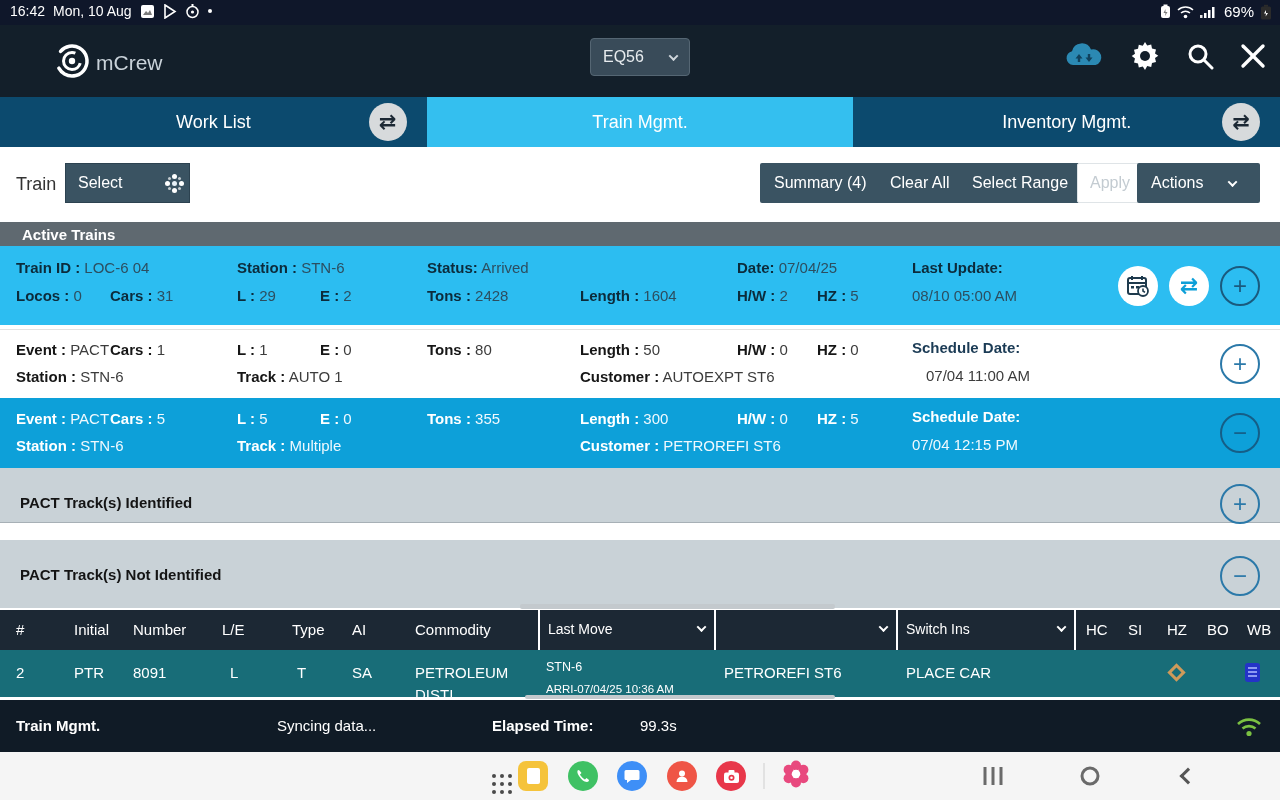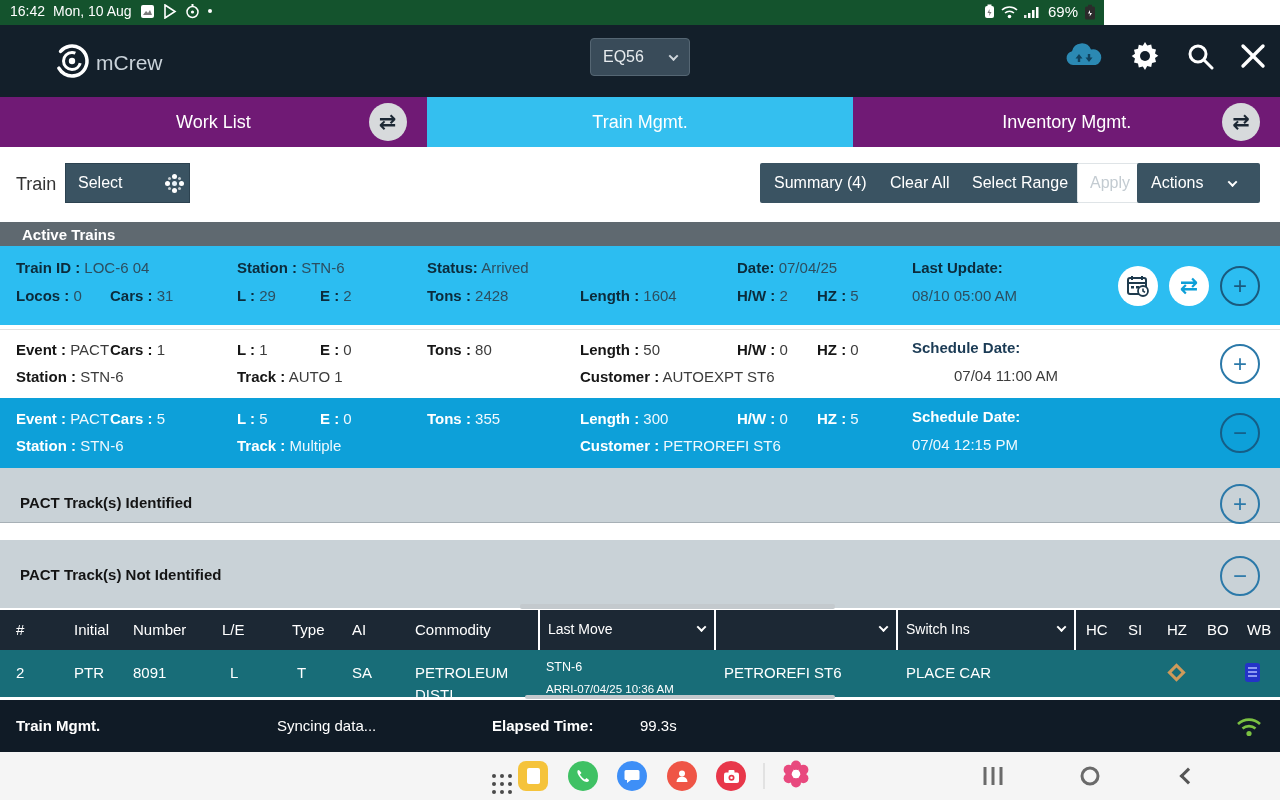--- a/index.html
+++ b/index.html
@@ -1,37 +1,37 @@
 <!DOCTYPE html>
 <html><head>
 <meta charset="utf-8">
 <style>
   * { margin:0; padding:0; box-sizing:border-box; }
   html,body { background:#000; }
   body { font-family:"Liberation Sans","DejaVu Sans",sans-serif; }
   .screen { position:relative; width:1280px; height:800px; overflow:hidden; background:#fff; }
 
   
-  .status-bar { position:absolute; left:0; top:0; width:1104px; height:25px; background:#14532d; color:#fff; }
+  .status-bar { position:absolute; left:0; top:0; width:1280px; height:25px; background:#0f172a; color:#fff; }
   .status-bar .left { position:absolute; left:10px; top:3px; display:flex; align-items:center; gap:8px; font-size:14px; }
   .status-bar .right { position:absolute; right:8px; top:3px; display:flex; align-items:center; gap:6px; font-size:14px; }
   .sb-ico { display:inline-flex; align-items:center; }
 
   
   .app-header { position:absolute; left:0; top:25px; width:1280px; height:72px; background:#131f2a; }
   .logo-wrap { position:absolute; left:52px; top:16px; display:flex; align-items:center; gap:4px; }
   .app-name { color:#c9d2d9; font-size:21px; }
   .eq-select { position:absolute; left:590px; top:13px; width:100px; height:38px; background:#394b59; border:1px solid #55播66; border:1px solid #556673; border-radius:4px; color:#e8ecef; font-size:16px; display:flex; align-items:center; justify-content:space-between; padding:0 12px; cursor:pointer; }
   .hdr-icons { position:absolute; right:14px; top:16px; display:flex; align-items:center; gap:26px; }
   .chev { display:inline-block; width:7px; height:7px; border-right:2px solid currentColor; border-bottom:2px solid currentColor; transform:rotate(45deg) translate(-1px,-1px); }
   .chev-left { display:inline-block; width:12px; height:12px; border-left:3px solid #555; border-bottom:3px solid #555; transform:rotate(45deg); }
 
   
   .tab-bar { position:absolute; left:0; top:97px; width:1280px; height:50px; display:flex; }
-  .tab { position:relative; width:426.7px; height:50px; background:#701a75; color:#fff; font-size:18px; display:flex; align-items:center; justify-content:center; cursor:pointer; }
+  .tab { position:relative; width:426.7px; height:50px; background:#0c4a6e; color:#fff; font-size:18px; display:flex; align-items:center; justify-content:center; cursor:pointer; }
   .tab.active { background:#34bfef; }
   .swap-circle { position:absolute; right:20px; top:6px; width:38px; height:38px; border-radius:50%; background:#d7dadc; color:#1c2834; font-size:21px; font-weight:bold; display:flex; align-items:center; justify-content:center; }
 
   
   .filter-bar { position:absolute; left:0; top:147px; width:1280px; height:75px; background:#fff; }
   .train-label { position:absolute; left:16px; top:27px; font-size:18px; color:#333; }
   .select-btn { position:absolute; left:65px; top:16px; width:125px; height:40px; background:#3a5362; border:1px solid #2c4250; color:#fff; font-size:16px; display:flex; align-items:center; justify-content:space-between; padding:0 12px; cursor:pointer; }
   .spinner { position:relative; width:5px; height:5px; border-radius:50%; background:#e8f1f7;
     box-shadow:0 -7px 0 0 #fff, 5px -5px 0 -1px #ffffffb3, 7px 0 0 0 #fff, 5px 5px 0 -1px #ffffffb3, 0 7px 0 0 #fff, -5px 5px 0 -1px #ffffffb3, -7px 0 0 0 #fff, -5px -5px 0 -1px #ffffffb3; }
   .fbtn { position:absolute; top:16px; height:40px; background:#3a5362; color:#fff; border:none; font-size:16px; font-family:inherit; padding:0 14px; cursor:pointer; border-radius:2px; }
@@ -264,21 +264,21 @@
     <div class="fld" style="left:237px;top:11px;"><span class="lbl">L :</span> <span class="val">1</span></div>
     <div class="fld" style="left:320px;top:11px;"><span class="lbl">E :</span> <span class="val">0</span></div>
     <div class="fld" style="left:427px;top:11px;"><span class="lbl">Tons :</span> <span class="val">80</span></div>
     <div class="fld" style="left:580px;top:11px;"><span class="lbl">Length :</span> <span class="val">50</span></div>
     <div class="fld" style="left:737px;top:11px;"><span class="lbl">H/W :</span> <span class="val">0</span></div>
     <div class="fld" style="left:817px;top:11px;"><span class="lbl">HZ :</span> <span class="val">0</span></div>
     <div class="fld sched" style="left:912px;top:9px;"><span class="lbl">Schedule Date:</span></div>
     <div class="fld" style="left:16px;top:38px;"><span class="lbl">Station :</span> <span class="val">STN-6</span></div>
     <div class="fld" style="left:237px;top:38px;"><span class="lbl">Track :</span> <span class="val">AUTO 1</span></div>
     <div class="fld" style="left:580px;top:38px;"><span class="lbl">Customer :</span> <span class="val">AUTOEXPT ST6</span></div>
-    <div class="fld" style="left:954px;top:37px;"><span class="val">07/04 11:00 AM</span></div>
+    <div class="fld" style="left:926px;top:37px;"><span class="val">07/04 11:00 AM</span></div>
     <button class="circle-btn" style="left:1220px;top:14px;border-color:#2b79a9;color:#2b79a9;">+</button>
   </div>
 
   <div class="row event-blue">
     <div class="fld" style="left:16px;top:12px;"><span class="lbl">Event :</span> <span class="val">PACT</span></div>
     <div class="fld" style="left:110px;top:12px;"><span class="lbl">Cars :</span> <span class="val">5</span></div>
     <div class="fld" style="left:237px;top:12px;"><span class="lbl">L :</span> <span class="val">5</span></div>
     <div class="fld" style="left:320px;top:12px;"><span class="lbl">E :</span> <span class="val">0</span></div>
     <div class="fld" style="left:427px;top:12px;"><span class="lbl">Tons :</span> <span class="val">355</span></div>
     <div class="fld" style="left:580px;top:12px;"><span class="lbl">Length :</span> <span class="val">300</span></div>

